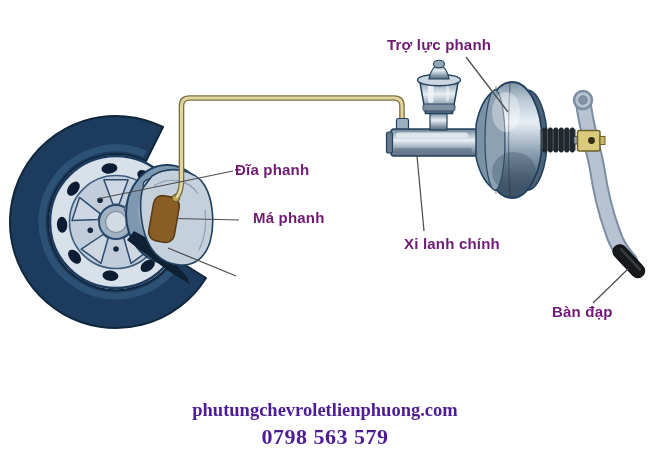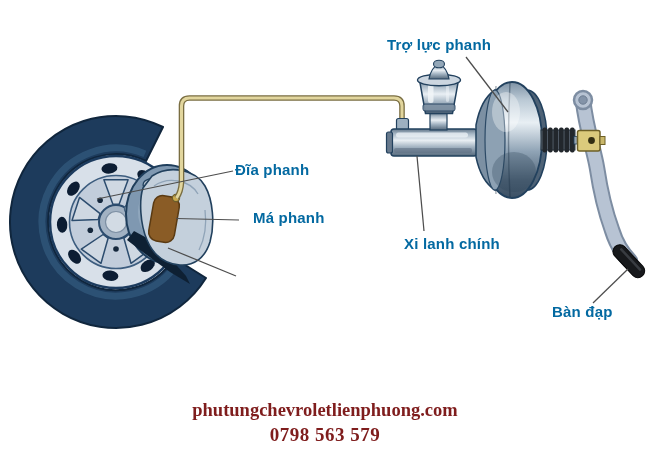--- a/index.html
+++ b/index.html
@@ -10,37 +10,37 @@
     overflow:hidden;
     font-family:"Liberation Sans", sans-serif;
   }
   .diagram-svg{position:absolute;left:0;top:0;}
   .part-label{
     position:absolute;
     white-space:nowrap;
     font-size:15px;
     font-weight:700;
     letter-spacing:.2px;
-    color:#0369a1;
+    color:#701a75;
     line-height:1.15;
   }
   .lbl-troluc{left:387px;top:36px;}
   .lbl-dia{left:235px;top:161px;}
   .lbl-ma{left:253px;top:209px;}
   .lbl-ngam{left:238px;top:268px;}
   .lbl-xilanh{left:404px;top:235px;}
   .lbl-bandap{left:552px;top:303px;}
   .footer{
     position:absolute;left:0;right:0;top:400px;
     text-align:center;
     font-family:"Liberation Serif", serif;
-    font-weight:700;color:#7f1d1d;
+    font-weight:700;color:#4c1d95;
   }
   .footer .site{font-size:18.5px;line-height:1.15;}
-  .footer .phone{font-size:19px;line-height:1.15;margin-top:3px;letter-spacing:.5px;}
+  .footer .phone{font-size:22px;line-height:1.15;margin-top:3px;letter-spacing:.5px;}
 </style>
 </head>
 <body>
 
 <div class="stage">
 
   <svg class="diagram-svg" width="650" height="450" viewBox="0 0 650 450" aria-hidden="true">
     <defs>
       <linearGradient id="gMetalV" x1="0" y1="0" x2="0" y2="1">
         <stop offset="0" stop-color="#64788b"></stop>

